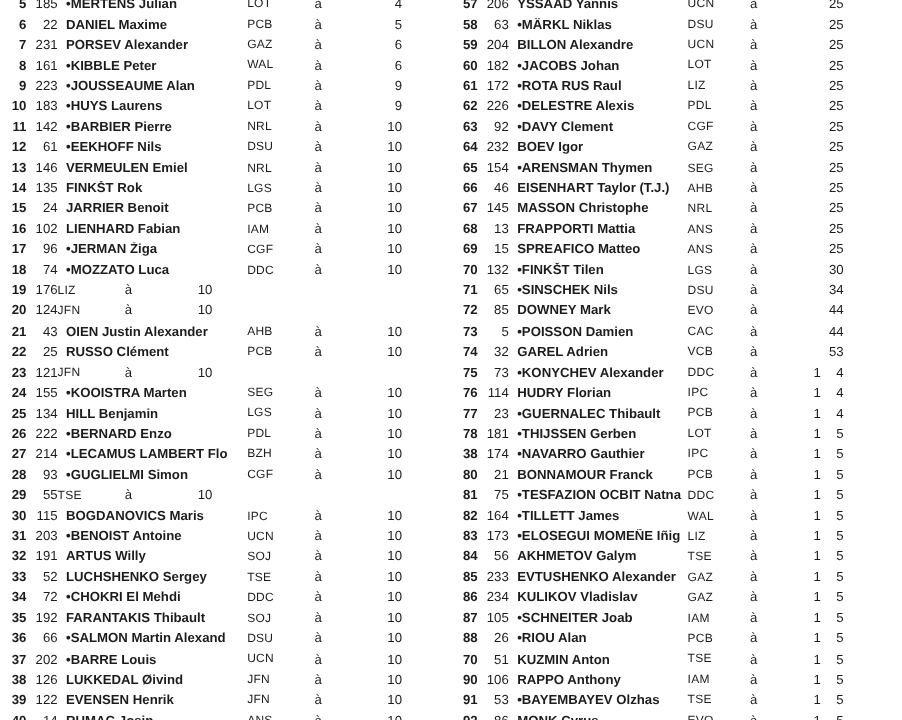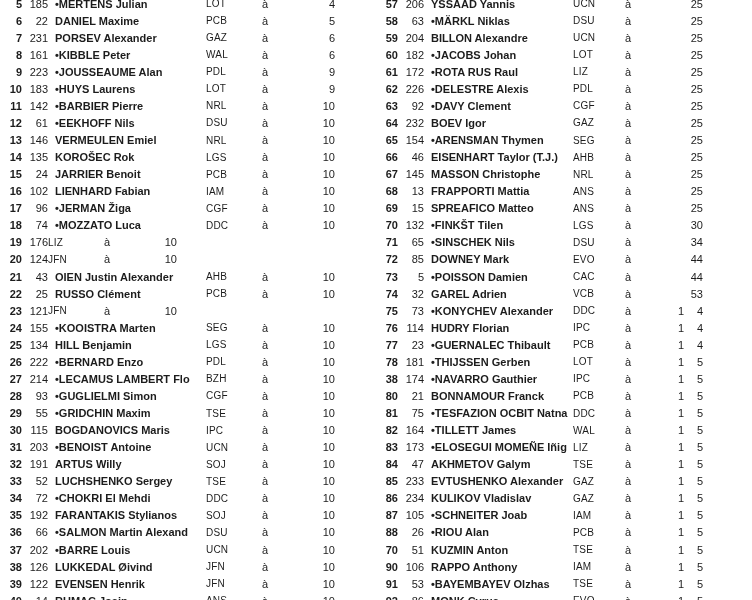--- a/index.html
+++ b/index.html
@@ -108,21 +108,21 @@
         <span class="c bib">146</span>
         <span class="c name">VERMEULEN Emiel</span>
         <span class="c team">NRL</span>
         <span class="c a">à</span>
         <span class="c min"></span>
         <span class="c sec">10</span>
       </div>
       <div class="row">
         <span class="c rank">14</span>
         <span class="c bib">135</span>
-        <span class="c name">KOROŠEC Rok</span>
+        <span class="c name">FINKŠT Rok</span>
         <span class="c team">LGS</span>
         <span class="c a">à</span>
         <span class="c min"></span>
         <span class="c sec">10</span>
       </div>
       <div class="row">
         <span class="c rank">15</span>
         <span class="c bib">24</span>
         <span class="c name">JARRIER Benoit</span>
         <span class="c team">PCB</span>
@@ -240,21 +240,20 @@
         <span class="c bib">93</span>
         <span class="c name"><span class="bullet">•</span>GUGLIELMI Simon</span>
         <span class="c team">CGF</span>
         <span class="c a">à</span>
         <span class="c min"></span>
         <span class="c sec">10</span>
       </div>
       <div class="row">
         <span class="c rank">29</span>
         <span class="c bib">55</span>
-        <span class="c name"><span class="bullet">•</span>GRIDCHIN Maxim</span>
         <span class="c team">TSE</span>
         <span class="c a">à</span>
         <span class="c min"></span>
         <span class="c sec">10</span>
       </div>
       <div class="row">
         <span class="c rank">30</span>
         <span class="c bib">115</span>
         <span class="c name">BOGDANOVICS Maris</span>
         <span class="c team">IPC</span>
@@ -294,21 +293,21 @@
         <span class="c bib">72</span>
         <span class="c name"><span class="bullet">•</span>CHOKRI El Mehdi</span>
         <span class="c team">DDC</span>
         <span class="c a">à</span>
         <span class="c min"></span>
         <span class="c sec">10</span>
       </div>
       <div class="row">
         <span class="c rank">35</span>
         <span class="c bib">192</span>
-        <span class="c name">FARANTAKIS Stylianos</span>
+        <span class="c name">FARANTAKIS Thibault</span>
         <span class="c team">SOJ</span>
         <span class="c a">à</span>
         <span class="c min"></span>
         <span class="c sec">10</span>
       </div>
       <div class="row">
         <span class="c rank">36</span>
         <span class="c bib">66</span>
         <span class="c name"><span class="bullet">•</span>SALMON Martin Alexand</span>
         <span class="c team">DSU</span>
@@ -592,21 +591,21 @@
         <span class="c rank">83</span>
         <span class="c bib">173</span>
         <span class="c name"><span class="bullet">•</span>ELOSEGUI MOMEÑE Iñig</span>
         <span class="c team">LIZ</span>
         <span class="c a">à</span>
         <span class="c min">1</span>
         <span class="c sec">5</span>
       </div>
       <div class="row">
         <span class="c rank">84</span>
-        <span class="c bib">47</span>
+        <span class="c bib">56</span>
         <span class="c name">AKHMETOV Galym</span>
         <span class="c team">TSE</span>
         <span class="c a">à</span>
         <span class="c min">1</span>
         <span class="c sec">5</span>
       </div>
       <div class="row">
         <span class="c rank">85</span>
         <span class="c bib">233</span>
         <span class="c name">EVTUSHENKO Alexander</span>

